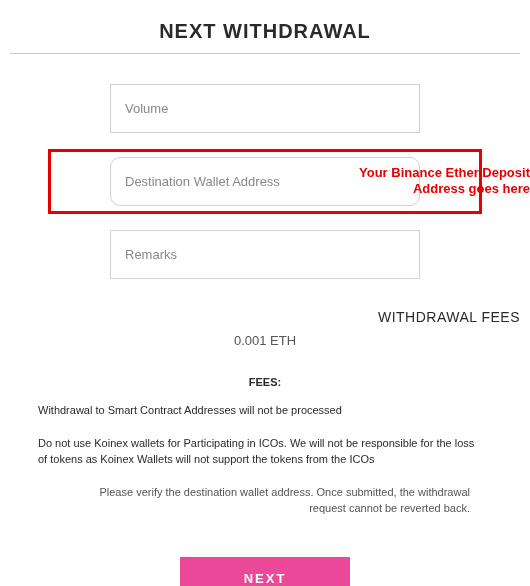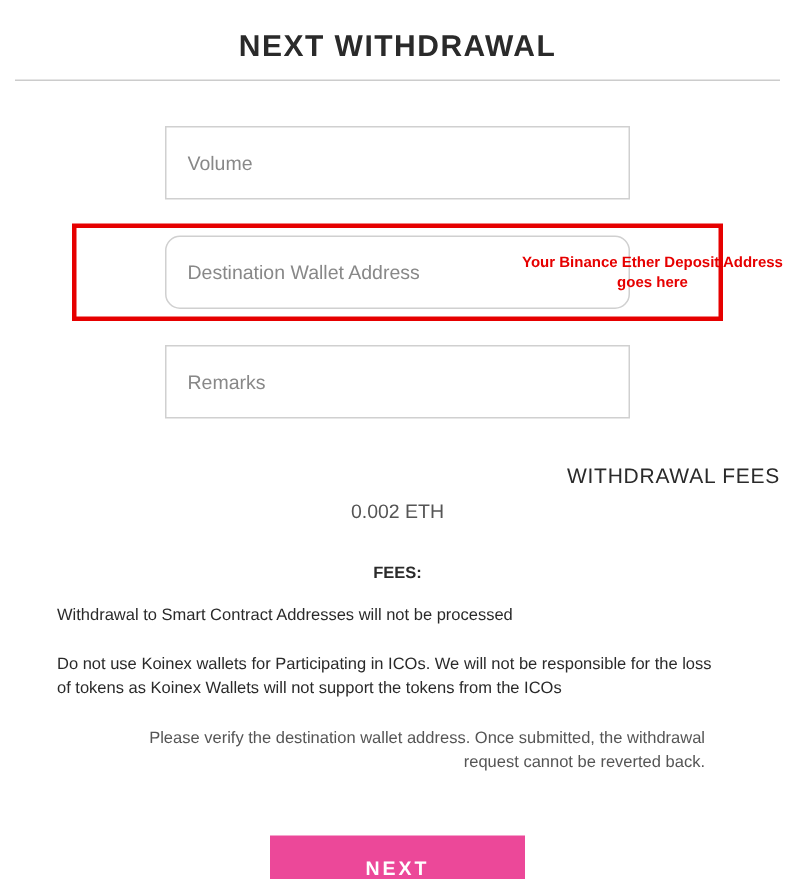--- a/index.html
+++ b/index.html
@@ -45,24 +45,24 @@
       margin-left: 60px;
       width: 310px;
       border-radius: 10px;
     }
     .overlay-text {
       position: absolute;
       right: -50px;
       top: 50%;
       transform: translateY(-50%);
       width: 190px;
-      font-size: 10px;
+      font-size: 13px;
       font-weight: 700;
       color: #e60000;
-      text-align: center;
+      text-align: right;
       line-height: 1.3;
       pointer-events: none;
     }
     input[type="text"] {
       width: 100%;
       padding: 16px 14px;
       border: 1px solid #d0d0d0;
       font-size: 13px;
       color: #666;
       outline: none;
@@ -135,20 +135,20 @@
     <input type="text" placeholder="Destination Wallet Address" style="">
     <div class="overlay-text">Your Binance Ether Deposit Address goes here</div>
   </div>
 
   <div class="input-wrap">
     <input type="text" placeholder="Remarks" style="">
   </div>
 </div>
 
 <div class="fees-heading">WITHDRAWAL FEES</div>
-<div class="fees-value">0.002 ETH</div>
+<div class="fees-value">0.001 ETH</div>
 
 <div class="note-heading">FEES:</div>
 <div class="note-bold">Withdrawal to Smart Contract Addresses will not be processed</div>
 <div class="note-bold">Do not use Koinex wallets for Participating in ICOs. We will not be responsible for the loss of tokens as Koinex Wallets will not support the tokens from the ICOs</div>
 <div class="note-normal">Please verify the destination wallet address. Once submitted, the withdrawal request cannot be reverted back.</div>
 
 <button class="next-btn">NEXT</button>
 
 </body></html>

